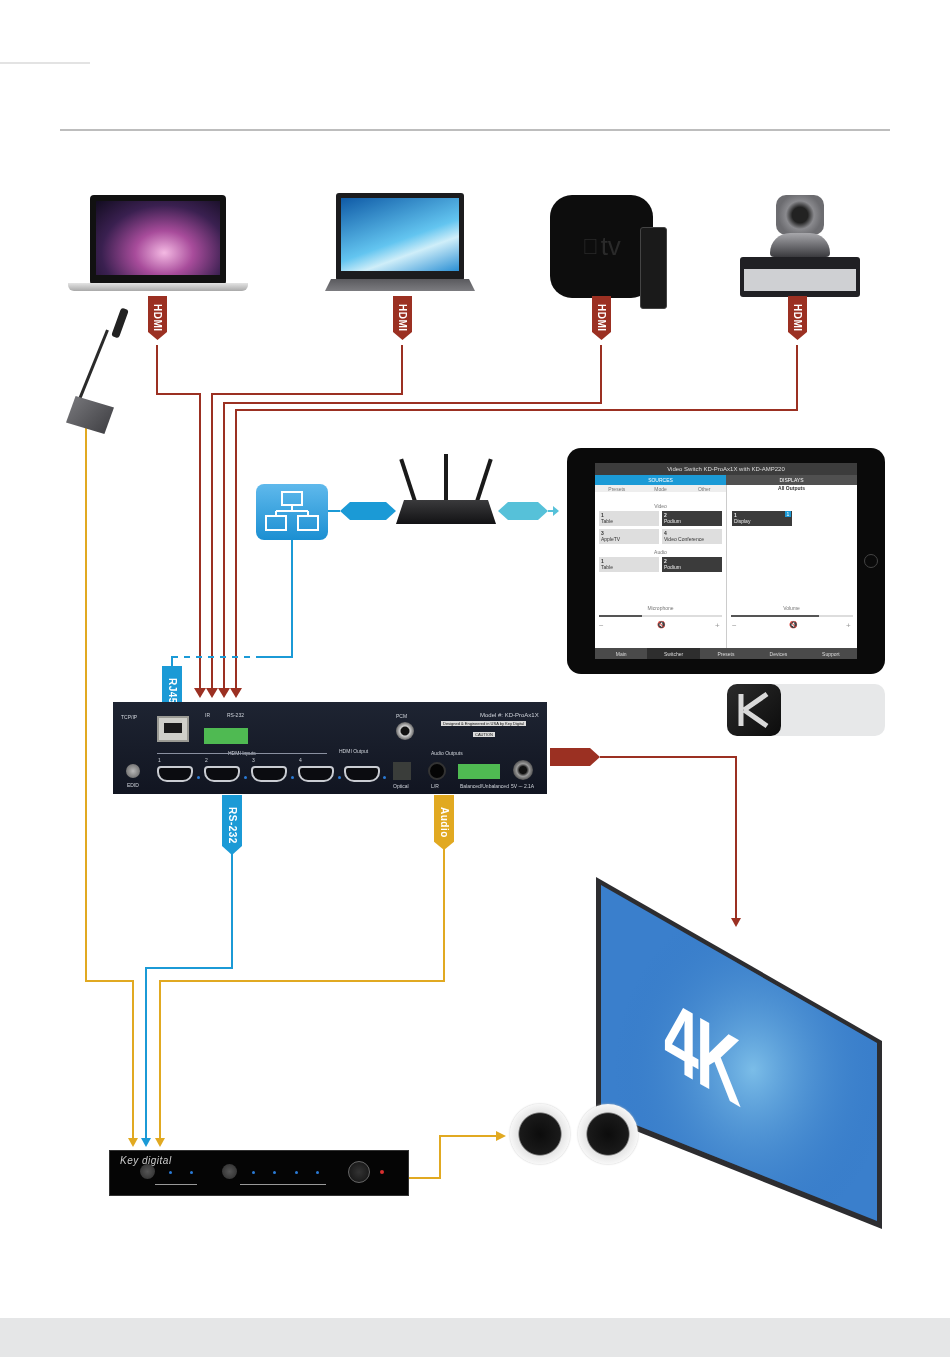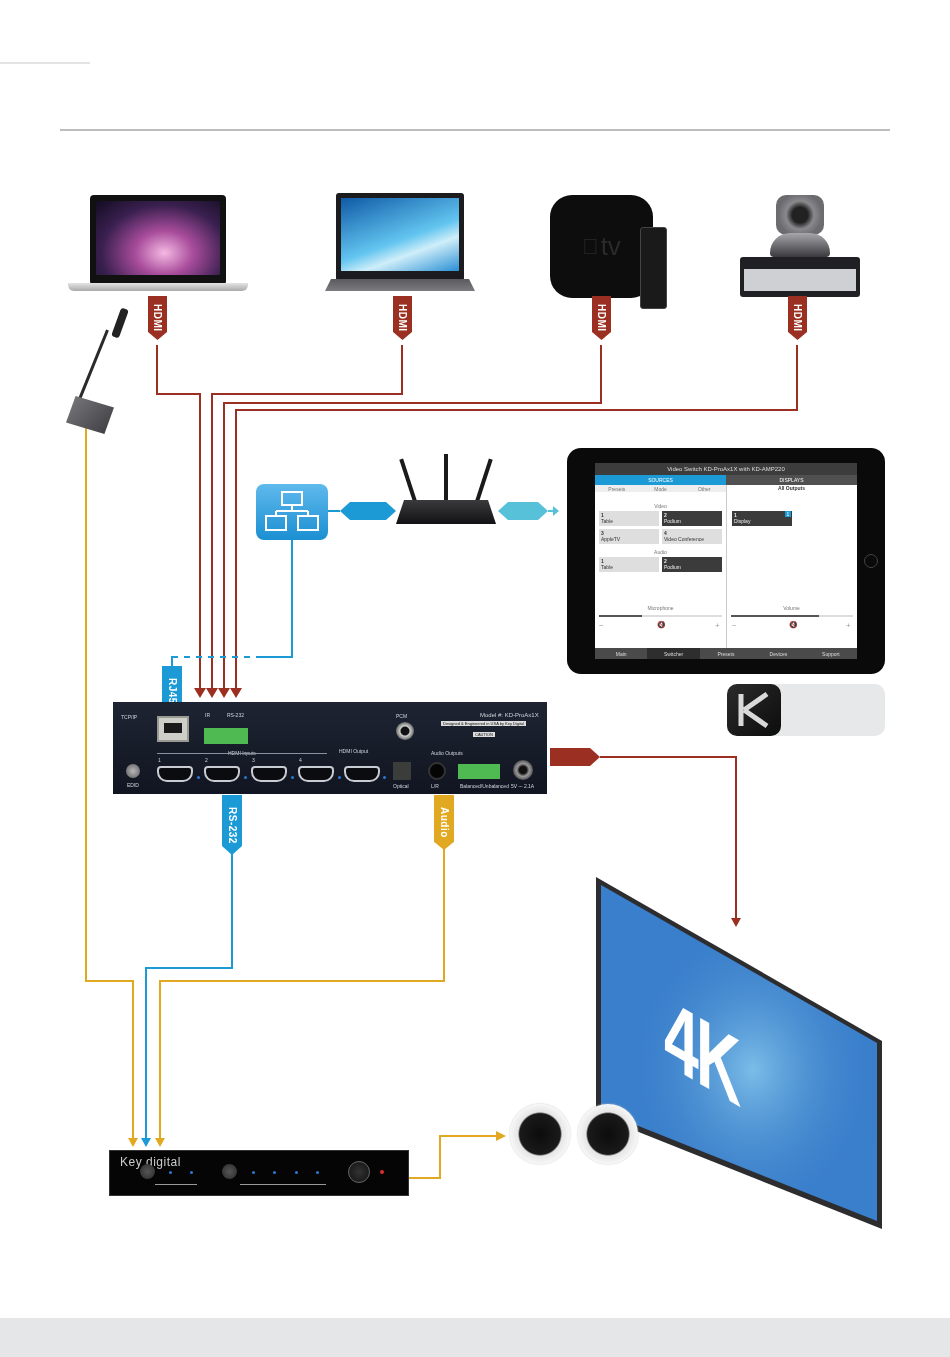--- a/index.html
+++ b/index.html
@@ -257,21 +257,21 @@
         <radialGradient id="g4k" cx="0.55" cy="0.55" r="0.5">
           <stop offset="0" stop-color="#7bbde8"></stop>
           <stop offset="1" stop-color="#2f74c2" stop-opacity="0"></stop>
         </radialGradient>
       </defs>
   </svg>
   <div style="position:absolute;left:70px;top:100px;font-size:96px;font-weight:bold;color:#fff;transform:skewY(30deg) scaleX(0.65);transform-origin:left top;letter-spacing:-4px;">4K</div>
 </div>
 
 <div class="abs" style="left:109px;top:1150px;width:298px;height:44px;background:#050505;border:1px solid #333;">
-  <div style="position:absolute;left:10px;top:4px;font-size:12px;color:#ccc;letter-spacing:0.5px;">Key digital</div>
+  <div style="position:absolute;left:10px;top:4px;font-size:10px;color:#ccc;letter-spacing:0.5px;font-style:italic;">Key digital</div>
   <div style="position:absolute;left:30px;top:13px;width:15px;height:15px;border-radius:50%;background:radial-gradient(#555,#2a2a2a);"></div>
   <div class="led" style="left:59px;top:20px"></div>
     <div class="led" style="left:80px;top:20px"></div>
   <div style="position:absolute;left:45px;top:33px;width:42px;height:1px;background:#999;"></div>
   <div style="position:absolute;left:112px;top:13px;width:15px;height:15px;border-radius:50%;background:radial-gradient(#555,#2a2a2a);"></div>
   <div class="led" style="left:142px;top:20px"></div>
     <div class="led" style="left:163px;top:20px"></div>
     <div class="led" style="left:185px;top:20px"></div>
     <div class="led" style="left:206px;top:20px"></div>
   <div style="position:absolute;left:130px;top:33px;width:86px;height:1px;background:#999;"></div>

